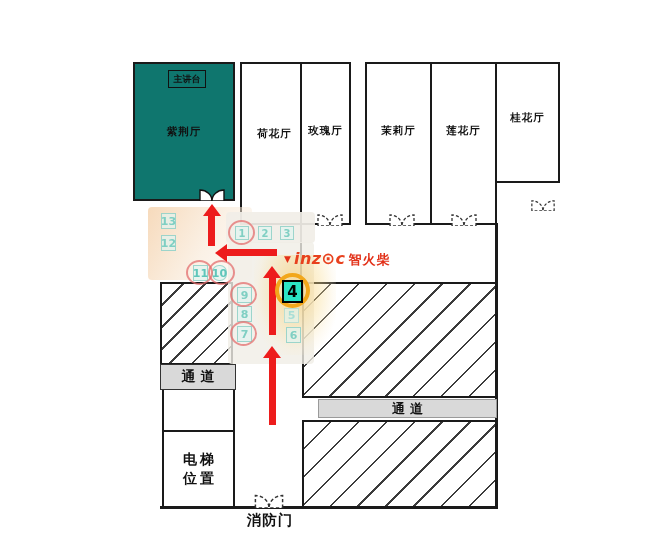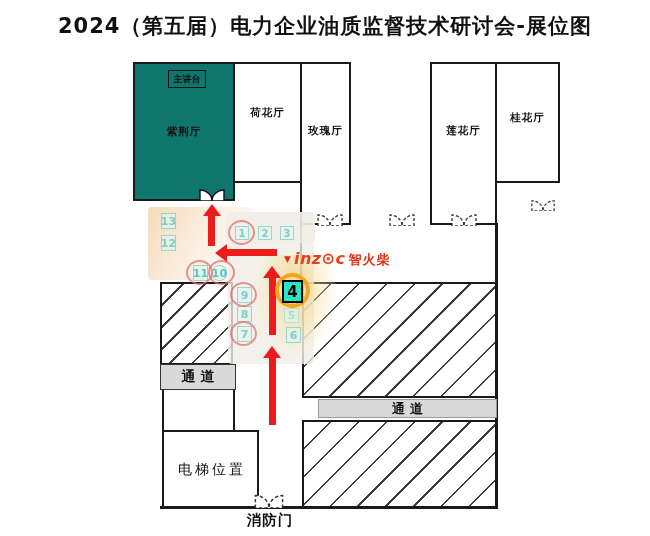--- a/index.html
+++ b/index.html
@@ -9,21 +9,21 @@
 
   
   #title{left:0;top:12px;width:650px;text-align:center;font-size:21px;font-weight:bold;
          letter-spacing:1px;z-index:9;}
 
   
   .room{box-sizing:border-box;border:2px solid #1a1a1a;background:#fff;display:flex;
         align-items:center;justify-content:center;z-index:1;}
   .room-label{font-size:10.5px;font-weight:bold;letter-spacing:1px;}
   #room-zijing{left:133px;top:62px;width:102px;height:139px;background:#0f766e;}
-  #room-hehua {left:233px;top:62px;width:69px;height:121px;padding-bottom:20px;}
+  #room-hehua {left:240px;top:62px;width:69px;height:163px;padding-bottom:20px;}
   #room-meigui{left:300px;top:62px;width:51px;height:163px;padding-bottom:26px;}
   #room-moli  {left:365px;top:62px;width:67px;height:163px;padding-bottom:26px;}
   #room-lianhua{left:430px;top:62px;width:67px;height:163px;padding-bottom:26px;}
   #room-guihua{left:495px;top:62px;width:65px;height:121px;padding-bottom:10px;}
   #stage{left:168px;top:70px;width:38px;height:18px;box-sizing:border-box;border:1.5px solid #111;
          display:flex;align-items:center;justify-content:center;font-size:9px;font-weight:bold;z-index:2;}
 
   
   .wall{background:#1a1a1a;z-index:1;}
   #wall-right{left:495px;top:223px;width:2.5px;height:285px;}
@@ -40,23 +40,23 @@
          background-image:repeating-linear-gradient(135deg,transparent 0 18px,#3c3c3c 18px 19.7px);}
 
   
   #corridor-left{left:160px;top:364px;width:76px;height:26px;box-sizing:border-box;border:1px solid #333;
       background:#D9D9D9;display:flex;align-items:center;justify-content:center;font-size:14px;
       font-weight:bold;letter-spacing:5px;padding-left:5px;z-index:2;}
   #corridor-right{left:318px;top:399px;width:179px;height:19px;box-sizing:border-box;border:1px solid #9a9a9a;
       background:#D9D9D9;display:flex;align-items:center;justify-content:center;font-size:13px;
       font-weight:bold;letter-spacing:5px;padding-left:5px;z-index:2;}
   #box-empty{left:162px;top:388px;width:73px;height:44px;box-sizing:border-box;border:2px solid #1a1a1a;background:#fff;z-index:1;}
-  #box-elevator{left:162px;top:430px;width:97px;height:78px;box-sizing:border-box;border:2px solid #1a1a1a;background:#fff;
-      display:flex;align-items:center;justify-content:center;font-size:14px;
-      font-weight:normal;letter-spacing:3px;line-height:1.35;z-index:1;padding-left:3px;}
+  #box-elevator{left:162px;top:430px;width:73px;height:78px;box-sizing:border-box;border:2px solid #1a1a1a;background:#fff;
+      display:flex;flex-direction:column;align-items:center;justify-content:center;font-size:14px;
+      font-weight:bold;letter-spacing:3px;line-height:1.35;z-index:1;padding-left:3px;}
 
   
   .wash{z-index:3;border-radius:4px;}
   #wash1{left:148px;top:207px;width:104px;height:73px;
       background:linear-gradient(120deg,rgba(246,216,184,0.95),rgba(248,232,213,0.6) 55%,rgba(250,242,232,0.3));}
   #wash2{left:226px;top:212px;width:89px;height:31px;background:rgba(241,238,231,0.92);}
   #wash3{left:228px;top:242px;width:86px;height:122px;background:rgba(240,237,230,0.8);}
   #glow{left:254px;top:255px;width:82px;height:100px;z-index:4;
       background:radial-gradient(ellipse at 50% 35%,rgba(246,190,70,0.5) 0%,rgba(249,222,150,0.38) 45%,rgba(250,235,200,0.22) 65%,transparent 78%);}
 
@@ -111,30 +111,32 @@
   
   .door{z-index:2;line-height:0;}
   #fire-label{left:236px;top:511px;width:68px;text-align:center;font-size:14.5px;font-weight:bold;
       letter-spacing:1px;z-index:2;}
 </style>
 </head>
 <body>
 
 <div id="canvas">
 
-  <div class="abs" id="title">2024（第五届）电力企业油质监督技术研讨会-展位图</div>
 
   <div class="abs room" id="room-zijing">
     <span class="room-label">紫荆厅</span>
   </div>
   <div class="abs room" id="room-hehua">
     <span class="room-label">荷花厅</span>
   </div>
   <div class="abs room" id="room-meigui">
     <span class="room-label">玫瑰厅</span>
+  </div>
+  <div class="abs room" id="room-moli">
+    <span class="room-label">茉莉厅</span>
   </div>
   <div class="abs room" id="room-lianhua">
     <span class="room-label">莲花厅</span>
   </div>
   <div class="abs room" id="room-guihua">
     <span class="room-label">桂花厅</span>
   </div>
   <div class="abs" id="stage">主讲台</div>
 
   <div class="abs wall" id="wall-right"></div>

